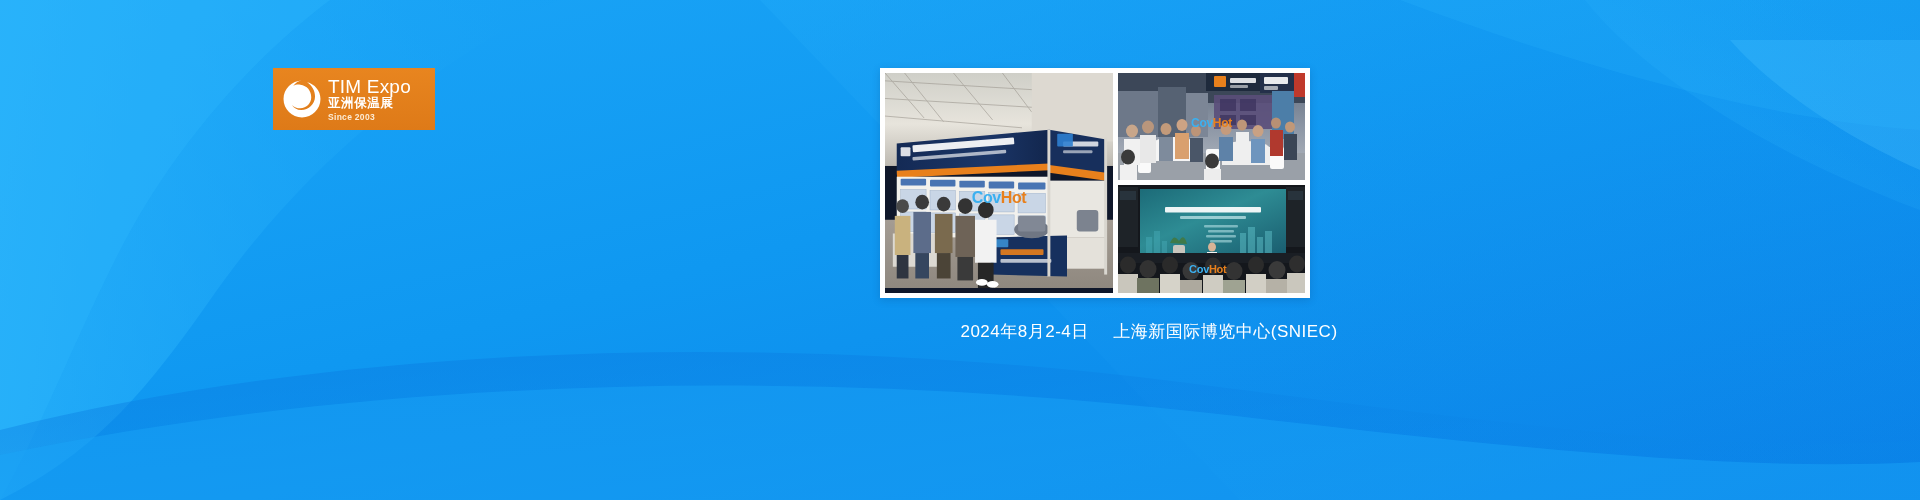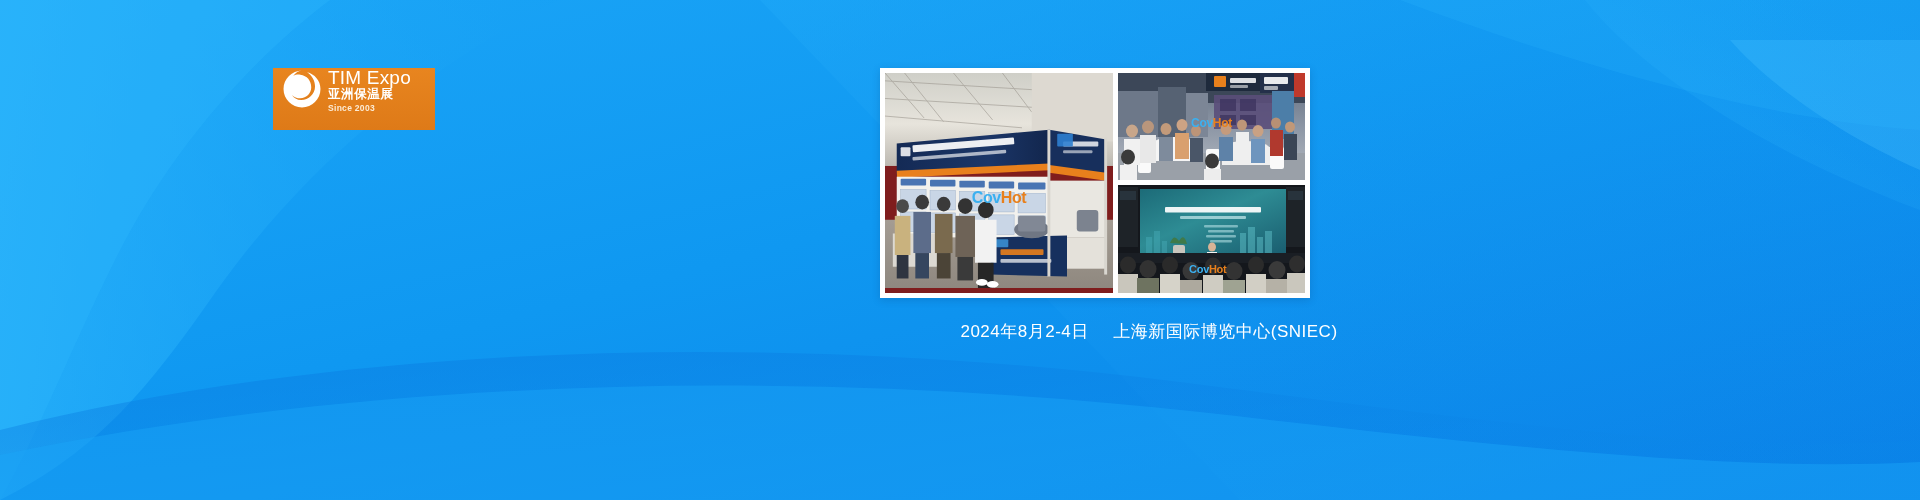--- a/index.html
+++ b/index.html
@@ -21,21 +21,21 @@
   
   .left-col{
     position:absolute; left:273px; top:0; width:820px; height:500px;
   }
 
   
   .logo-box{
     position:absolute; left:0; top:68px;
     width:162px; height:62px;
     background:linear-gradient(180deg,#E8851F 0%,#DE7A18 100%);
-    display:flex; padding-left:8px;
+    display:flex; align-items:center; padding-left:8px;
   }
   .logo-mark{
     width:42px;height:42px;flex:none;position:relative;
   }
   .logo-text{ margin-left:5px; line-height:1; }
   .logo-tim{
     color:#fff; font-size:19px; letter-spacing:.2px; font-weight:400;
     font-family:"Liberation Sans",sans-serif; display:block;
   }
   .logo-cn{
@@ -78,21 +78,21 @@
   .datetext .gap{display:inline-block;width:14px;}
 
   
   .collage{
     position:absolute; left:880px; top:68px;
     width:430px; height:230px;
     background:#ffffff; padding:5px;
     box-shadow:0 2px 8px rgba(0,40,90,.18);
     display:flex; gap:5px;
   }
-  .ph{position:relative;overflow:hidden;background:#7f1d1d;}
+  .ph{position:relative;overflow:hidden;background:#0f172a;}
   .ph-main{width:233px;height:220px;}
   .col-right{display:flex;flex-direction:column;gap:5px;width:187px;}
   .ph-tr{width:187px;height:107px;}
   .ph-br{width:187px;height:108px;}
 
   .pimg{position:absolute;inset:0;display:block;}
   .ovl{
     position:absolute; font-weight:700; pointer-events:none;
     font-family:"Liberation Sans",sans-serif;
   }

